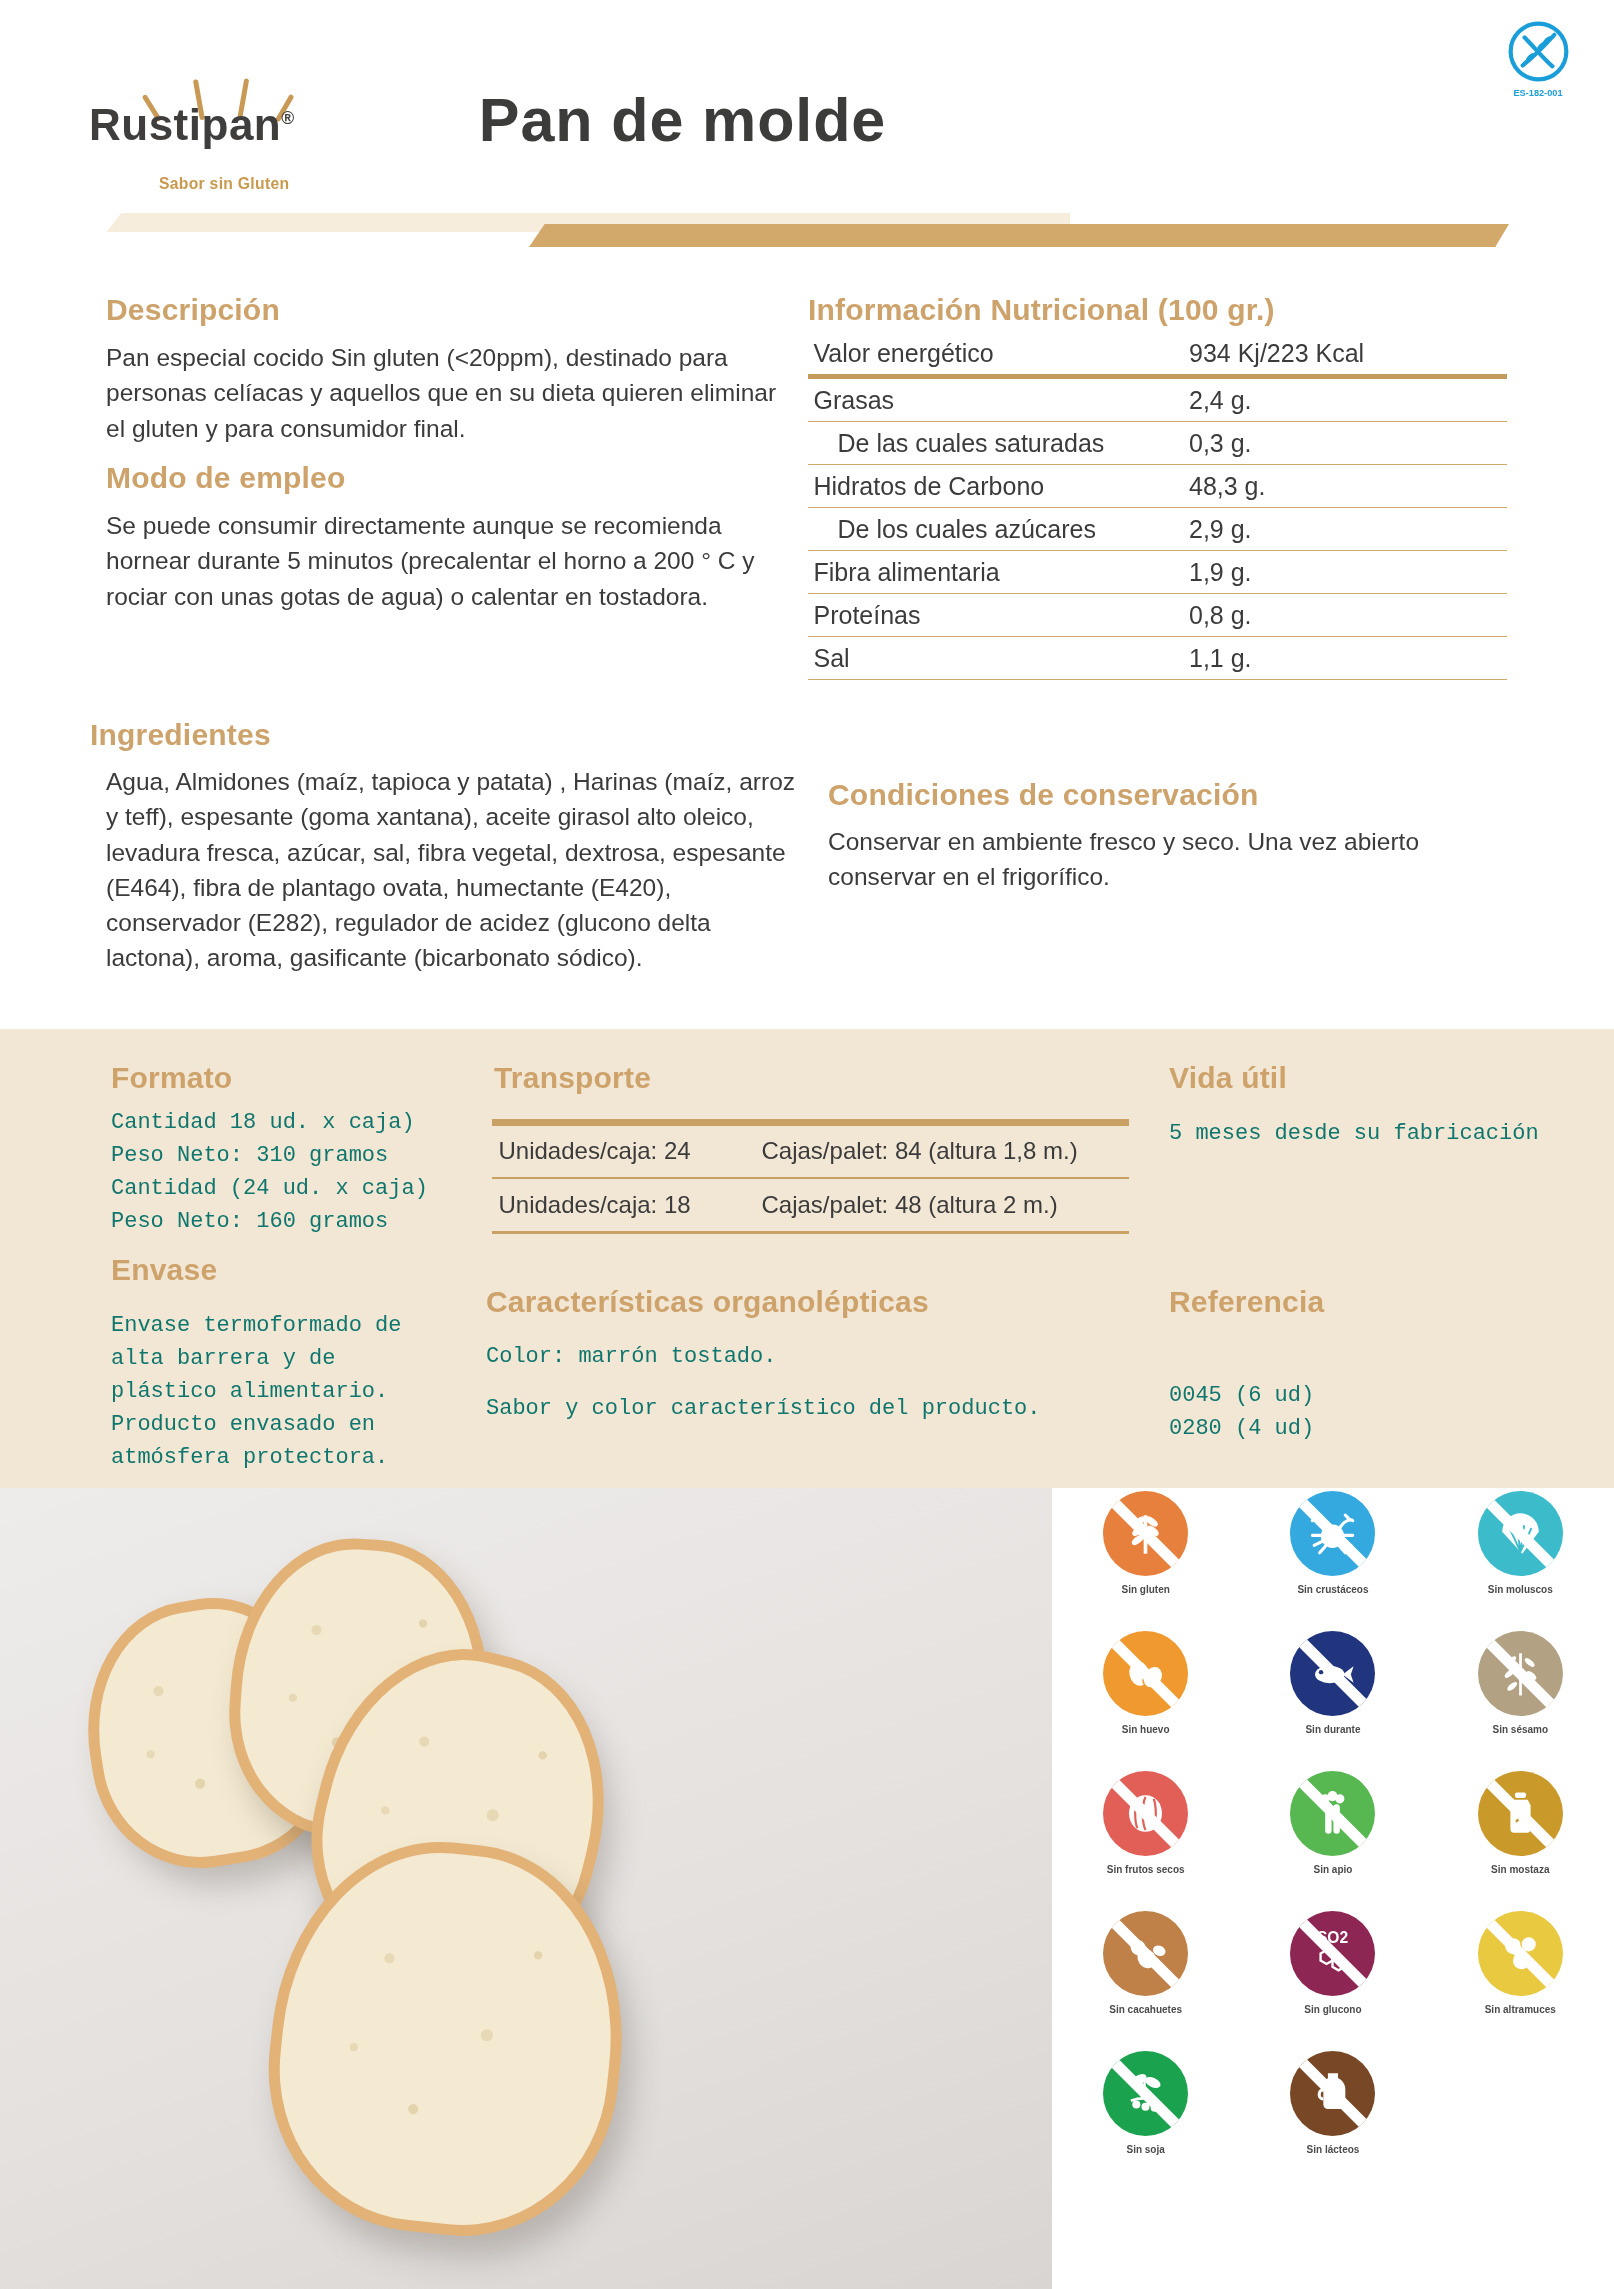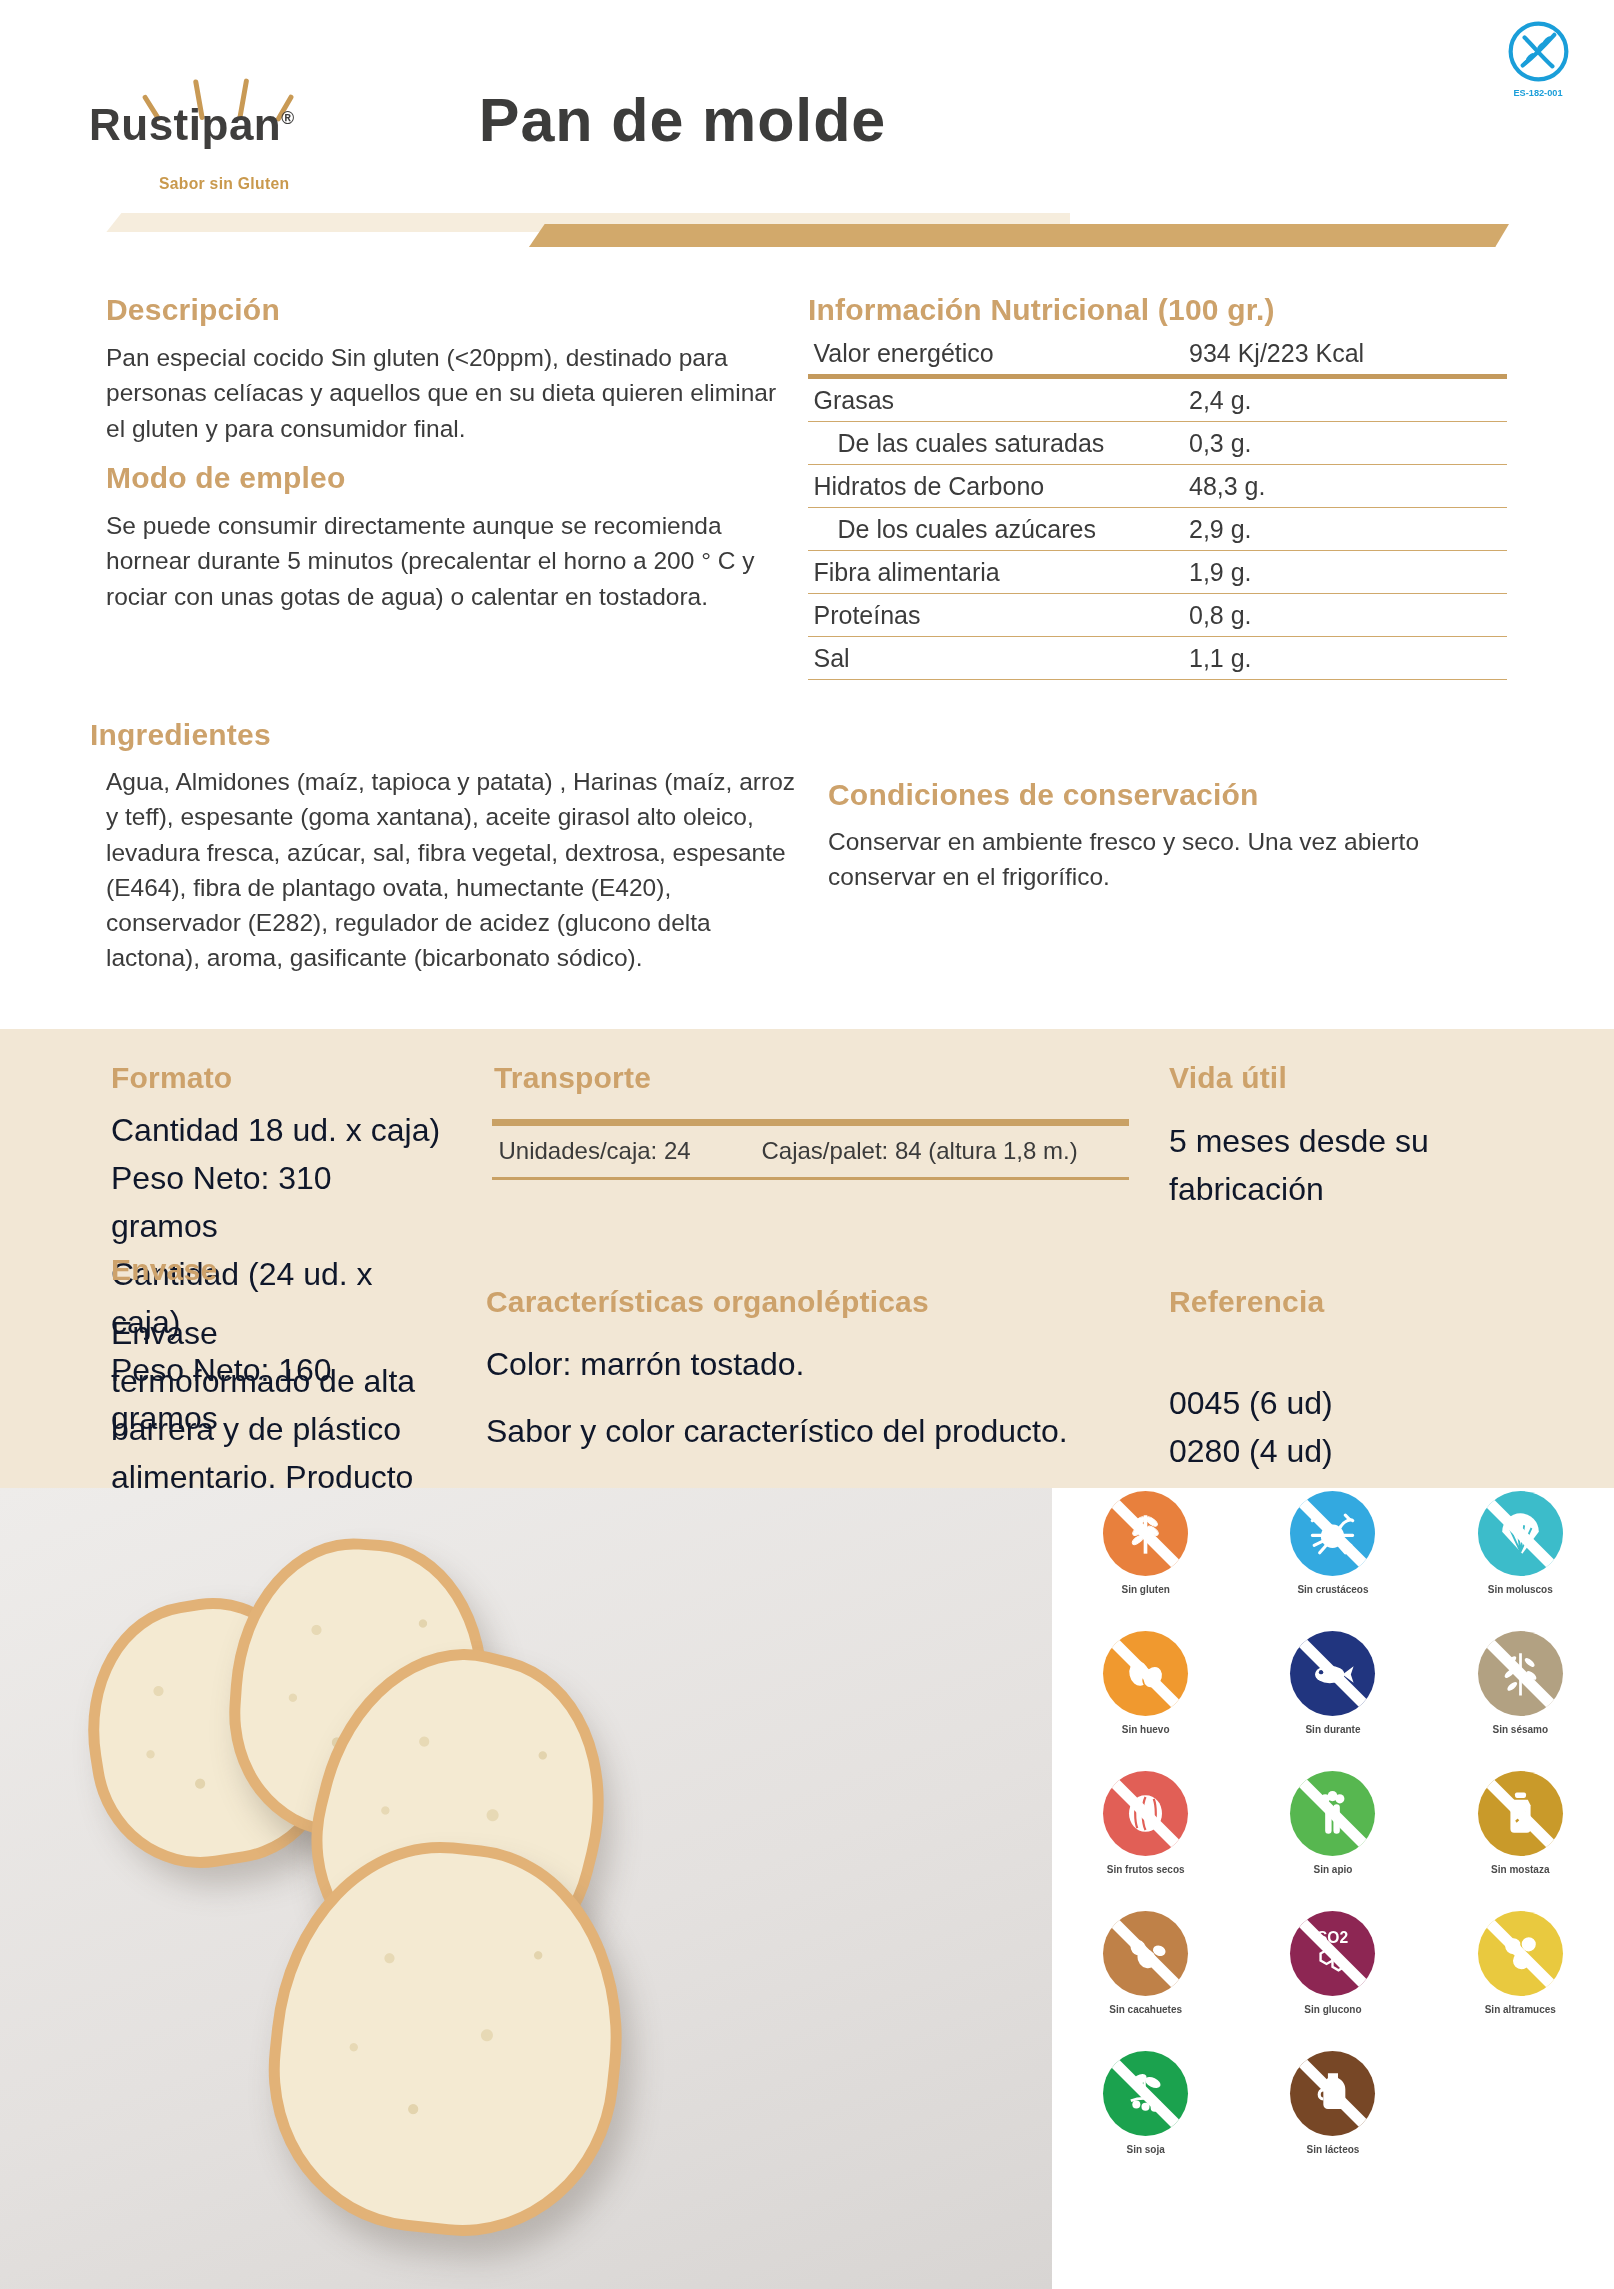--- a/index.html
+++ b/index.html
@@ -34,21 +34,21 @@
   #nutrition-rows{position:absolute;left:808px;top:332px;width:699px;}
   .nrow{display:flex;align-items:center;height:42px;border-bottom:1.8px solid #d0a96c;
         font-size:25px;color:#3b3b3b;}
   .nrow.thick{border-bottom:5.5px solid #c49a5d;}
   .nrow .lbl{flex:1;padding-left:5.5px;}
   .nrow.indent .lbl{padding-left:29.5px;}
   .nrow .val{width:318px;}
 
   
   .band{position:absolute;left:0;top:1029px;width:1614px;height:459px;background:#f2e7d5;}
-  .band-line{font-size:32px;color:#0f172a;line-height:1.5;}
+  .band-line{font-size:22px;color:#0f766e;line-height:1.5;font-family:Liberation Mono, monospace;}
   #formato-lines{position:absolute;left:111px;top:1106px;width:332px;}
   #envase-body{width:309px;}
   #transport-rule-top{position:absolute;left:492px;top:1119px;width:637px;height:6.5px;background:#c9a165;}
   #transport-rows{position:absolute;left:492px;top:1125px;width:637px;}
   .trow{display:flex;align-items:center;height:52px;border-bottom:2.8px solid #c9a165;font-size:24px;color:#3b3b3b;}
   .trow:last-child{border-bottom:3.7px solid #c9a165;}
   .trow .c1{width:263px;padding-left:6.5px;}
   #organo-lines{position:absolute;left:486px;top:1340px;width:591px;}
   #organo-lines div{margin-bottom:19.4px;}
   #ref-lines{position:absolute;left:1169px;top:1379px;}
@@ -176,20 +176,24 @@
   <div class="h-tan" style="left:111px;top:1253px;">Envase</div>
   <div class="body-text band-line" style="position:absolute;left:111px;top:1309px;" id="envase-body">Envase termoformado de alta barrera y de plástico alimentario. Producto envasado en atmósfera protectora.</div>
 
   <div class="h-tan" style="left:494px;top:1061px;">Transporte</div>
   <div id="transport-rule-top"></div>
   <div id="transport-rows">
       <div class="trow">
         <div class="c1">Unidades/caja: 24</div>
         <div class="c2">Cajas/palet: 84 (altura 1,8 m.)</div>
       </div>
+      <div class="trow">
+        <div class="c1">Unidades/caja: 18</div>
+        <div class="c2">Cajas/palet: 48 (altura 2 m.)</div>
+      </div>
     </div>
 
   <div class="h-tan" style="left:486px;top:1285px;">Características organolépticas</div>
   <div id="organo-lines" class="band-line">
       <div>Color: marrón tostado.</div>
       <div>Sabor y color característico del producto.</div>
     </div>
 
   <div class="h-tan" style="left:1169px;top:1061px;">Vida útil</div>
   <div class="body-text band-line" style="left:1169px;top:1117px;width:406px;">5 meses desde su fabricación</div>

